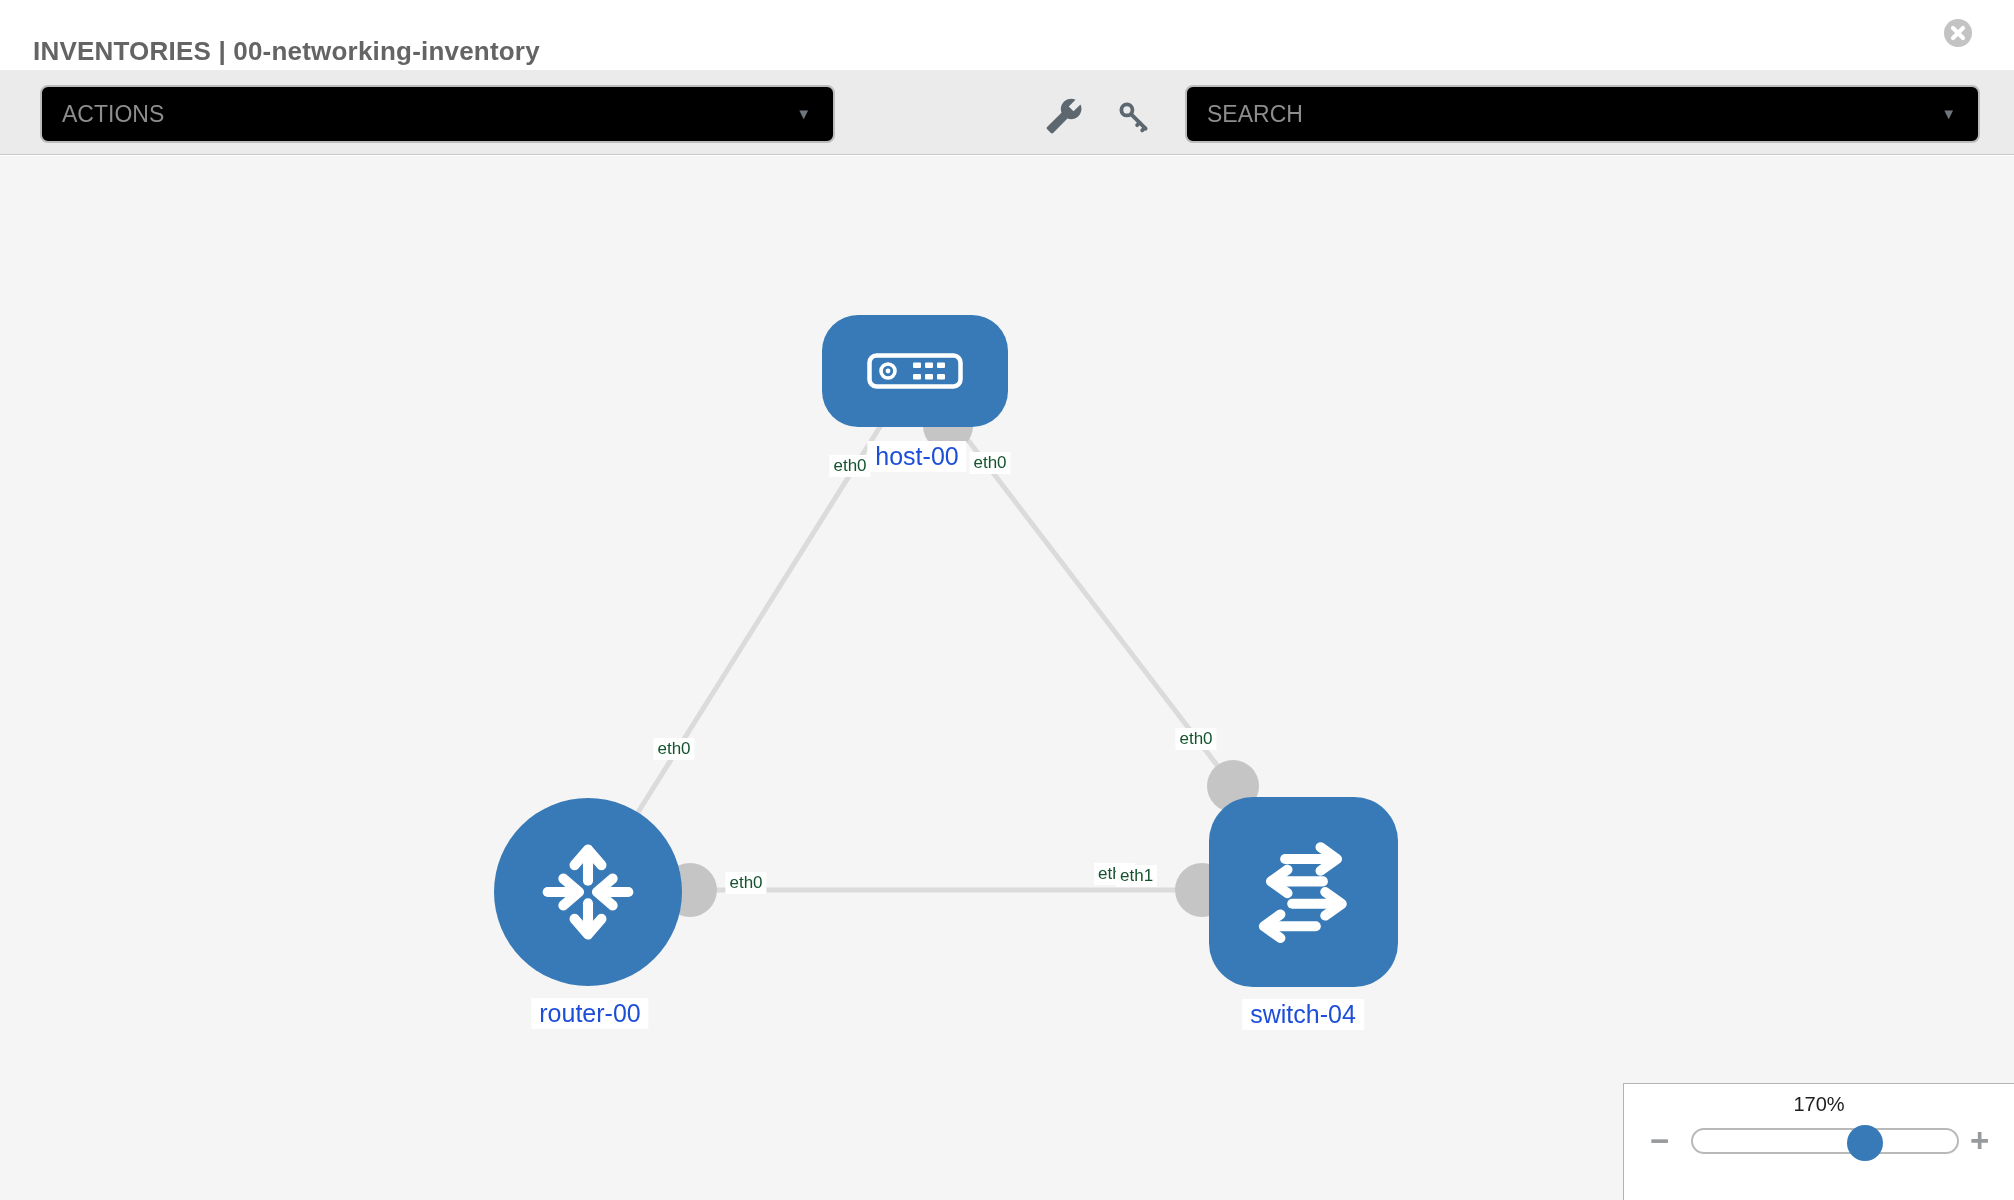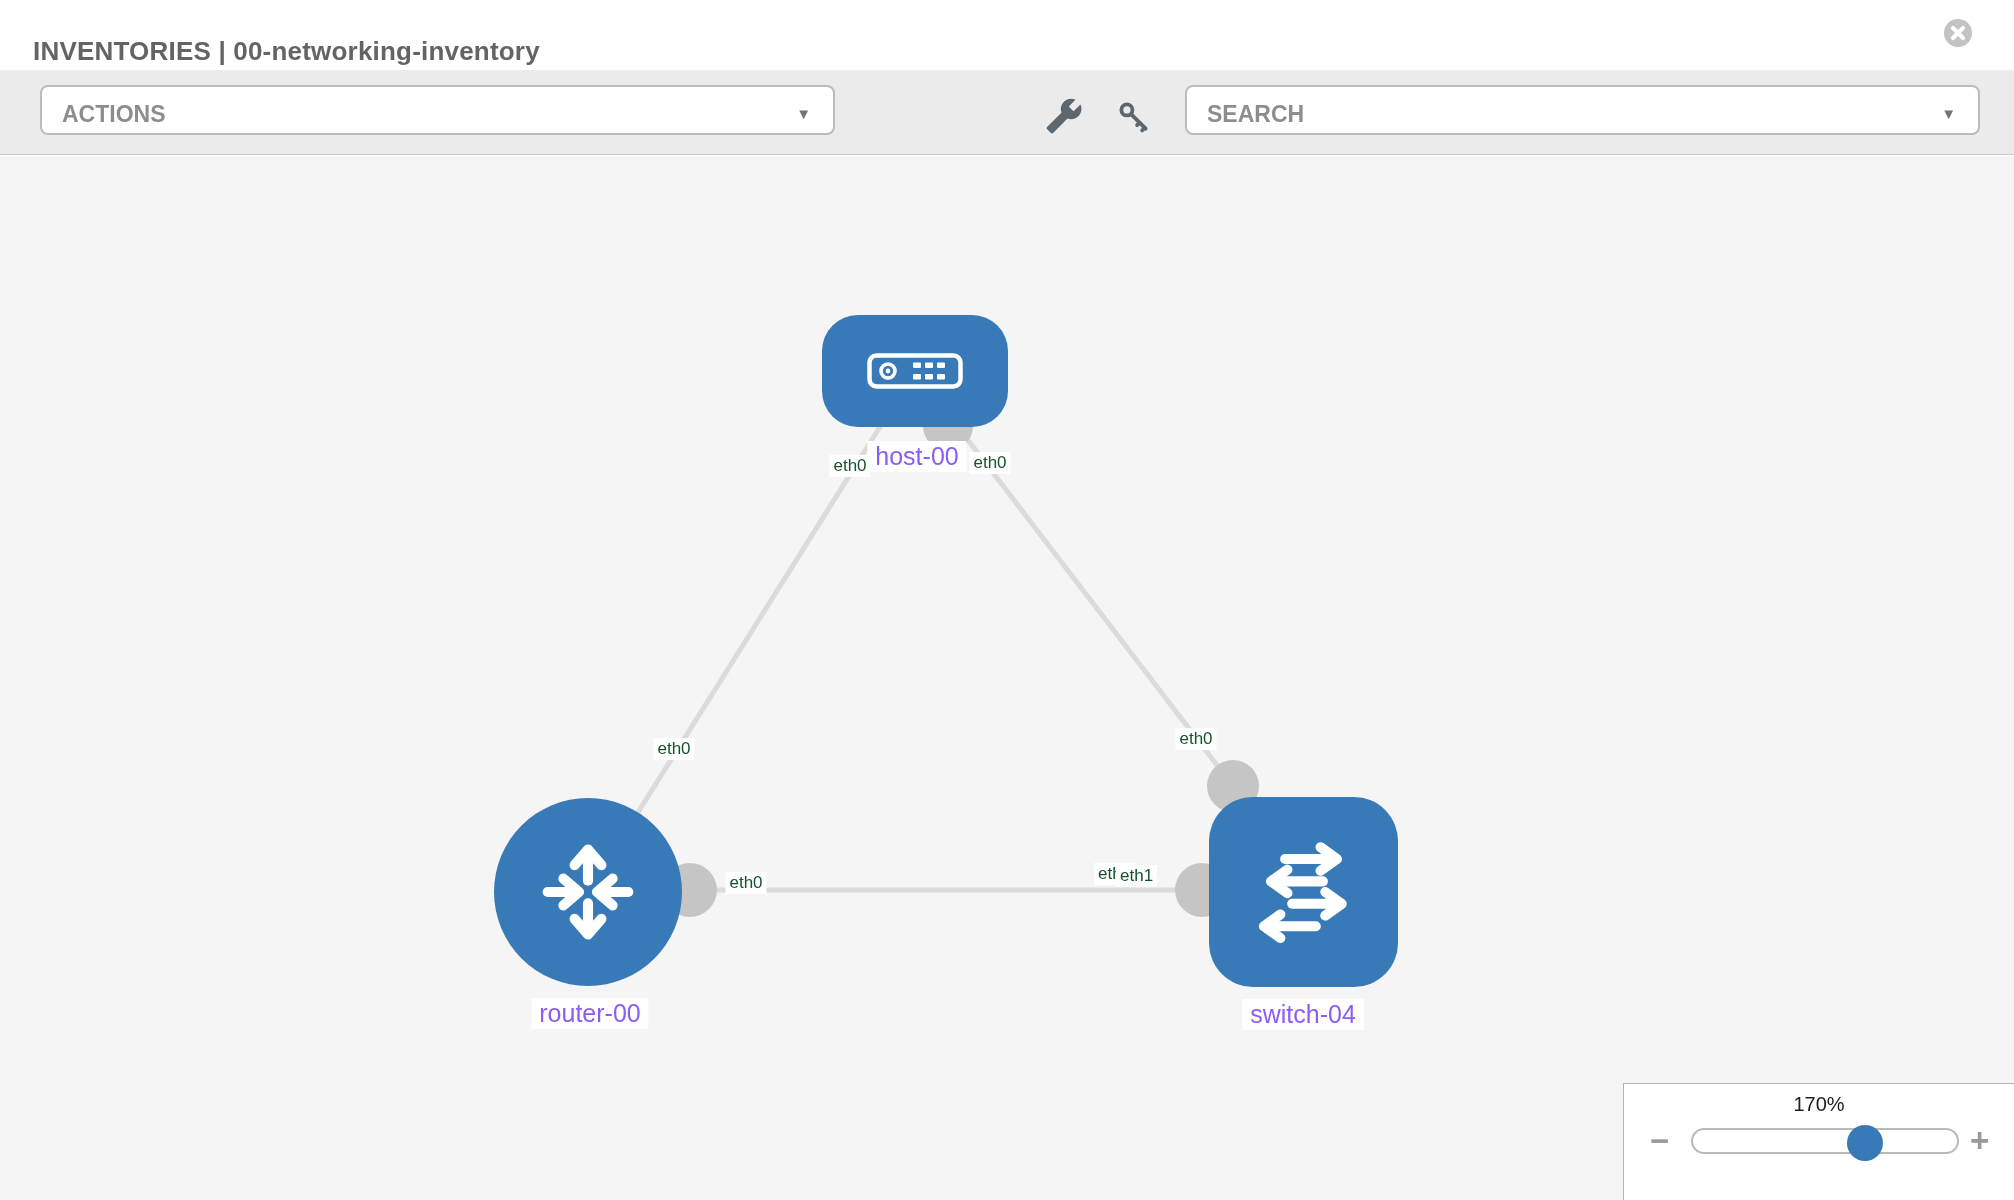--- a/index.html
+++ b/index.html
@@ -9,37 +9,37 @@
     font-family:"Liberation Sans", sans-serif; background:#ffffff;
   }
 
   
   .header { position:absolute; top:0; left:0; width:2014px; height:79px; background:#fff; border-bottom:1px solid #c9c9c9; }
   .title  { position:absolute; left:33px; top:0; line-height:69px; font-size:26px; font-weight:bold; color:#646464; letter-spacing:.2px; }
   .close-btn { position:absolute; top:18px; right:41px; width:30px; height:30px; cursor:pointer; }
 
   
   .toolbar { position:absolute; top:70px; left:0; width:2014px; height:85px; background:#ebebeb; border-bottom:1px solid #c9c9c9; }
-  .dropdown { position:absolute; top:15px; height:50px; background:#ffffff; border:2px solid #bcbcbc; border-radius:8px; cursor:pointer;font-weight:bold; }
+  .dropdown { position:absolute; top:15px; height:58px; background:#000000; border:2px solid #bcbcbc; border-radius:8px; cursor:pointer; }
   .dropdown.actions { left:40px;  width:795px; }
   .dropdown.search  { left:1185px; width:795px; }
   .dd-label { position:absolute; left:20px; top:0; line-height:54px; font-size:23px; color:#8d8d8d; }
   .caret { position:absolute; right:22px; top:0; line-height:54px; font-size:15px; color:#6e757c; }
   .tool-btn { position:absolute; cursor:pointer; }
   .tool-btn.wrench { left:1045px; top:27px; }
   .tool-btn.key    { left:1117px; top:30px; }
 
   
   .canvas { position:absolute; top:156px; left:0; width:2014px; height:1044px; background:#f5f5f5; }
   svg.net { position:absolute; top:0; left:0; }
   .node { position:absolute; background:#377ab7; display:flex; align-items:center; justify-content:center; cursor:pointer; }
   .node.host   { left:822px;  top:159px; width:186px; height:112px; border-radius:36px; }
   .node.router { left:494px;  top:642px; width:188px; height:188px; border-radius:50%; }
   .node.switch { left:1209px; top:641px; width:189px; height:190px; border-radius:44px; }
-  .nlabel  { position:absolute; transform:translateX(-50%); background:#fff; padding:1px 8px; font-size:25px; color:#8b5cf6; white-space:nowrap; z-index:2; }
+  .nlabel  { position:absolute; transform:translateX(-50%); background:#fff; padding:1px 8px; font-size:25px; color:#1d4ed8; white-space:nowrap; z-index:2; }
   .iflabel { position:absolute; background:#fff; padding:1px 4px; font-size:17px; color:#14532d; white-space:nowrap; z-index:2; }
   .iflabel.centered { transform:translateX(-50%); }
   .iflabel.over { z-index:3; }
 
   
   .lab-host          { left:917px;  top:285px; }
   .lab-host-if-left  { left:850px;  top:299px; }
   .lab-host-if-right { left:990px;  top:296px; }
   .lab-link-hr       { left:674px;  top:582px; }
   .lab-link-hs       { left:1196px; top:572px; }

